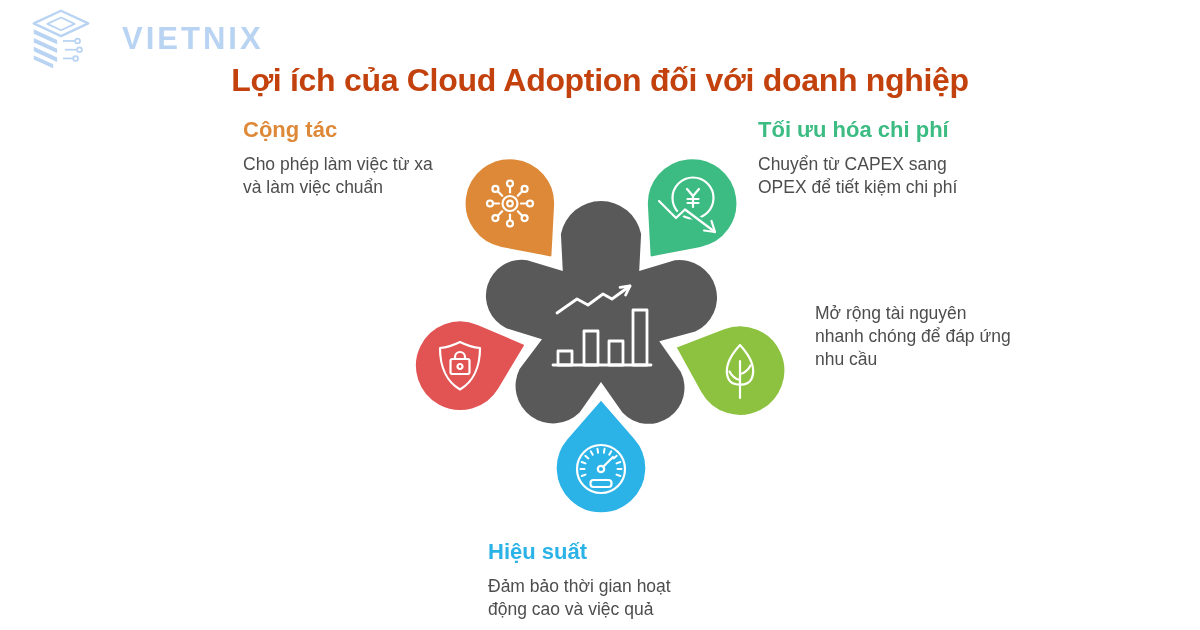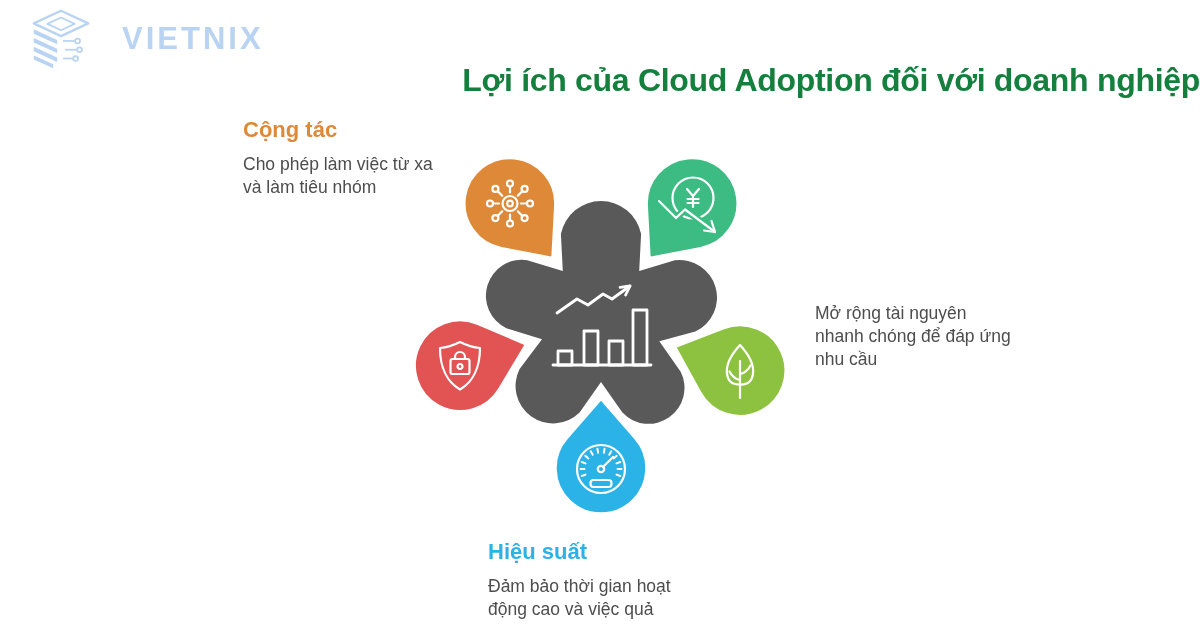--- a/index.html
+++ b/index.html
@@ -2,22 +2,22 @@
 <html><head>
 <meta charset="utf-8">
 <style>
   html,body{margin:0;padding:0;background:#fff;}
   .canvas{position:relative;width:1200px;height:630px;background:#fff;overflow:hidden;
           font-family:"Liberation Sans","DejaVu Sans",sans-serif;}
   
   .logo{position:absolute;top:8px;left:24px;display:flex;align-items:center;gap:24px;}
   .logo-text{font-size:31px;font-weight:bold;color:#b9d3f2;letter-spacing:3px;}
   
-  h1.page-title{position:absolute;top:62px;left:0;width:100%;margin:0;text-align:right;
-     font-size:32px;font-weight:bold;color:#15803d;letter-spacing:-0.3px;}
+  h1.page-title{position:absolute;top:62px;left:0;width:100%;margin:0;text-align:center;
+     font-size:32px;font-weight:bold;color:#c2410c;letter-spacing:-0.3px;}
   
   svg.diagram{position:absolute;left:0;top:0;width:1200px;height:630px;}
   .petal{stroke:#ffffff;stroke-width:3.5;stroke-linejoin:round;}
   .ic{stroke:#ffffff;stroke-width:2.2;fill:none;stroke-linecap:round;stroke-linejoin:round;}
   .center-ic{stroke:#ffffff;stroke-width:2.8;fill:none;stroke-linecap:round;stroke-linejoin:round;}
   
   .label{position:absolute;margin:0;}
   .label h2{margin:0 0 9px 0;font-size:22px;font-weight:bold;line-height:1.22;}
   .label p{margin:0;font-size:17.5px;line-height:1.32;color:#4d4d4d;}
   .t-right{text-align:left;}
@@ -148,23 +148,27 @@
         <line x1="-15.5" y1="5.6" x2="-19.3" y2="7"></line>
       </g>
       <line x1="2" y1="-2" x2="12" y2="-12"></line>
       <circle r="3.2"></circle>
       <rect x="-10.5" y="11" width="21" height="7" rx="3"></rect>
     </g>
   </svg>
 
   <div class="label t-right" id="block-collab">
     <h2 style="color: rgb(221, 137, 56);">Cộng tác</h2>
-    <p>Cho phép làm việc từ xa và làm tiêu nhóm</p>
+    <p>Cho phép làm việc từ xa và làm việc chuẩn</p>
   </div>
 
+  <div class="label" id="block-cost">
+    <h2 style="color: rgb(60, 188, 130);">Tối ưu hóa chi phí</h2>
+    <p>Chuyển từ CAPEX sang OPEX để tiết kiệm chi phí</p>
+  </div>
 
 
   <div class="label" id="block-scal">
     <p>Mở rộng tài nguyên nhanh chóng để đáp ứng nhu cầu</p>
   </div>
 
   <div class="label t-center" id="block-perf">
     <h2 style="color: rgb(43, 178, 231);">Hiệu suất</h2>
     <p>Đảm bảo thời gian hoạt động cao và việc quả</p>
   </div>

